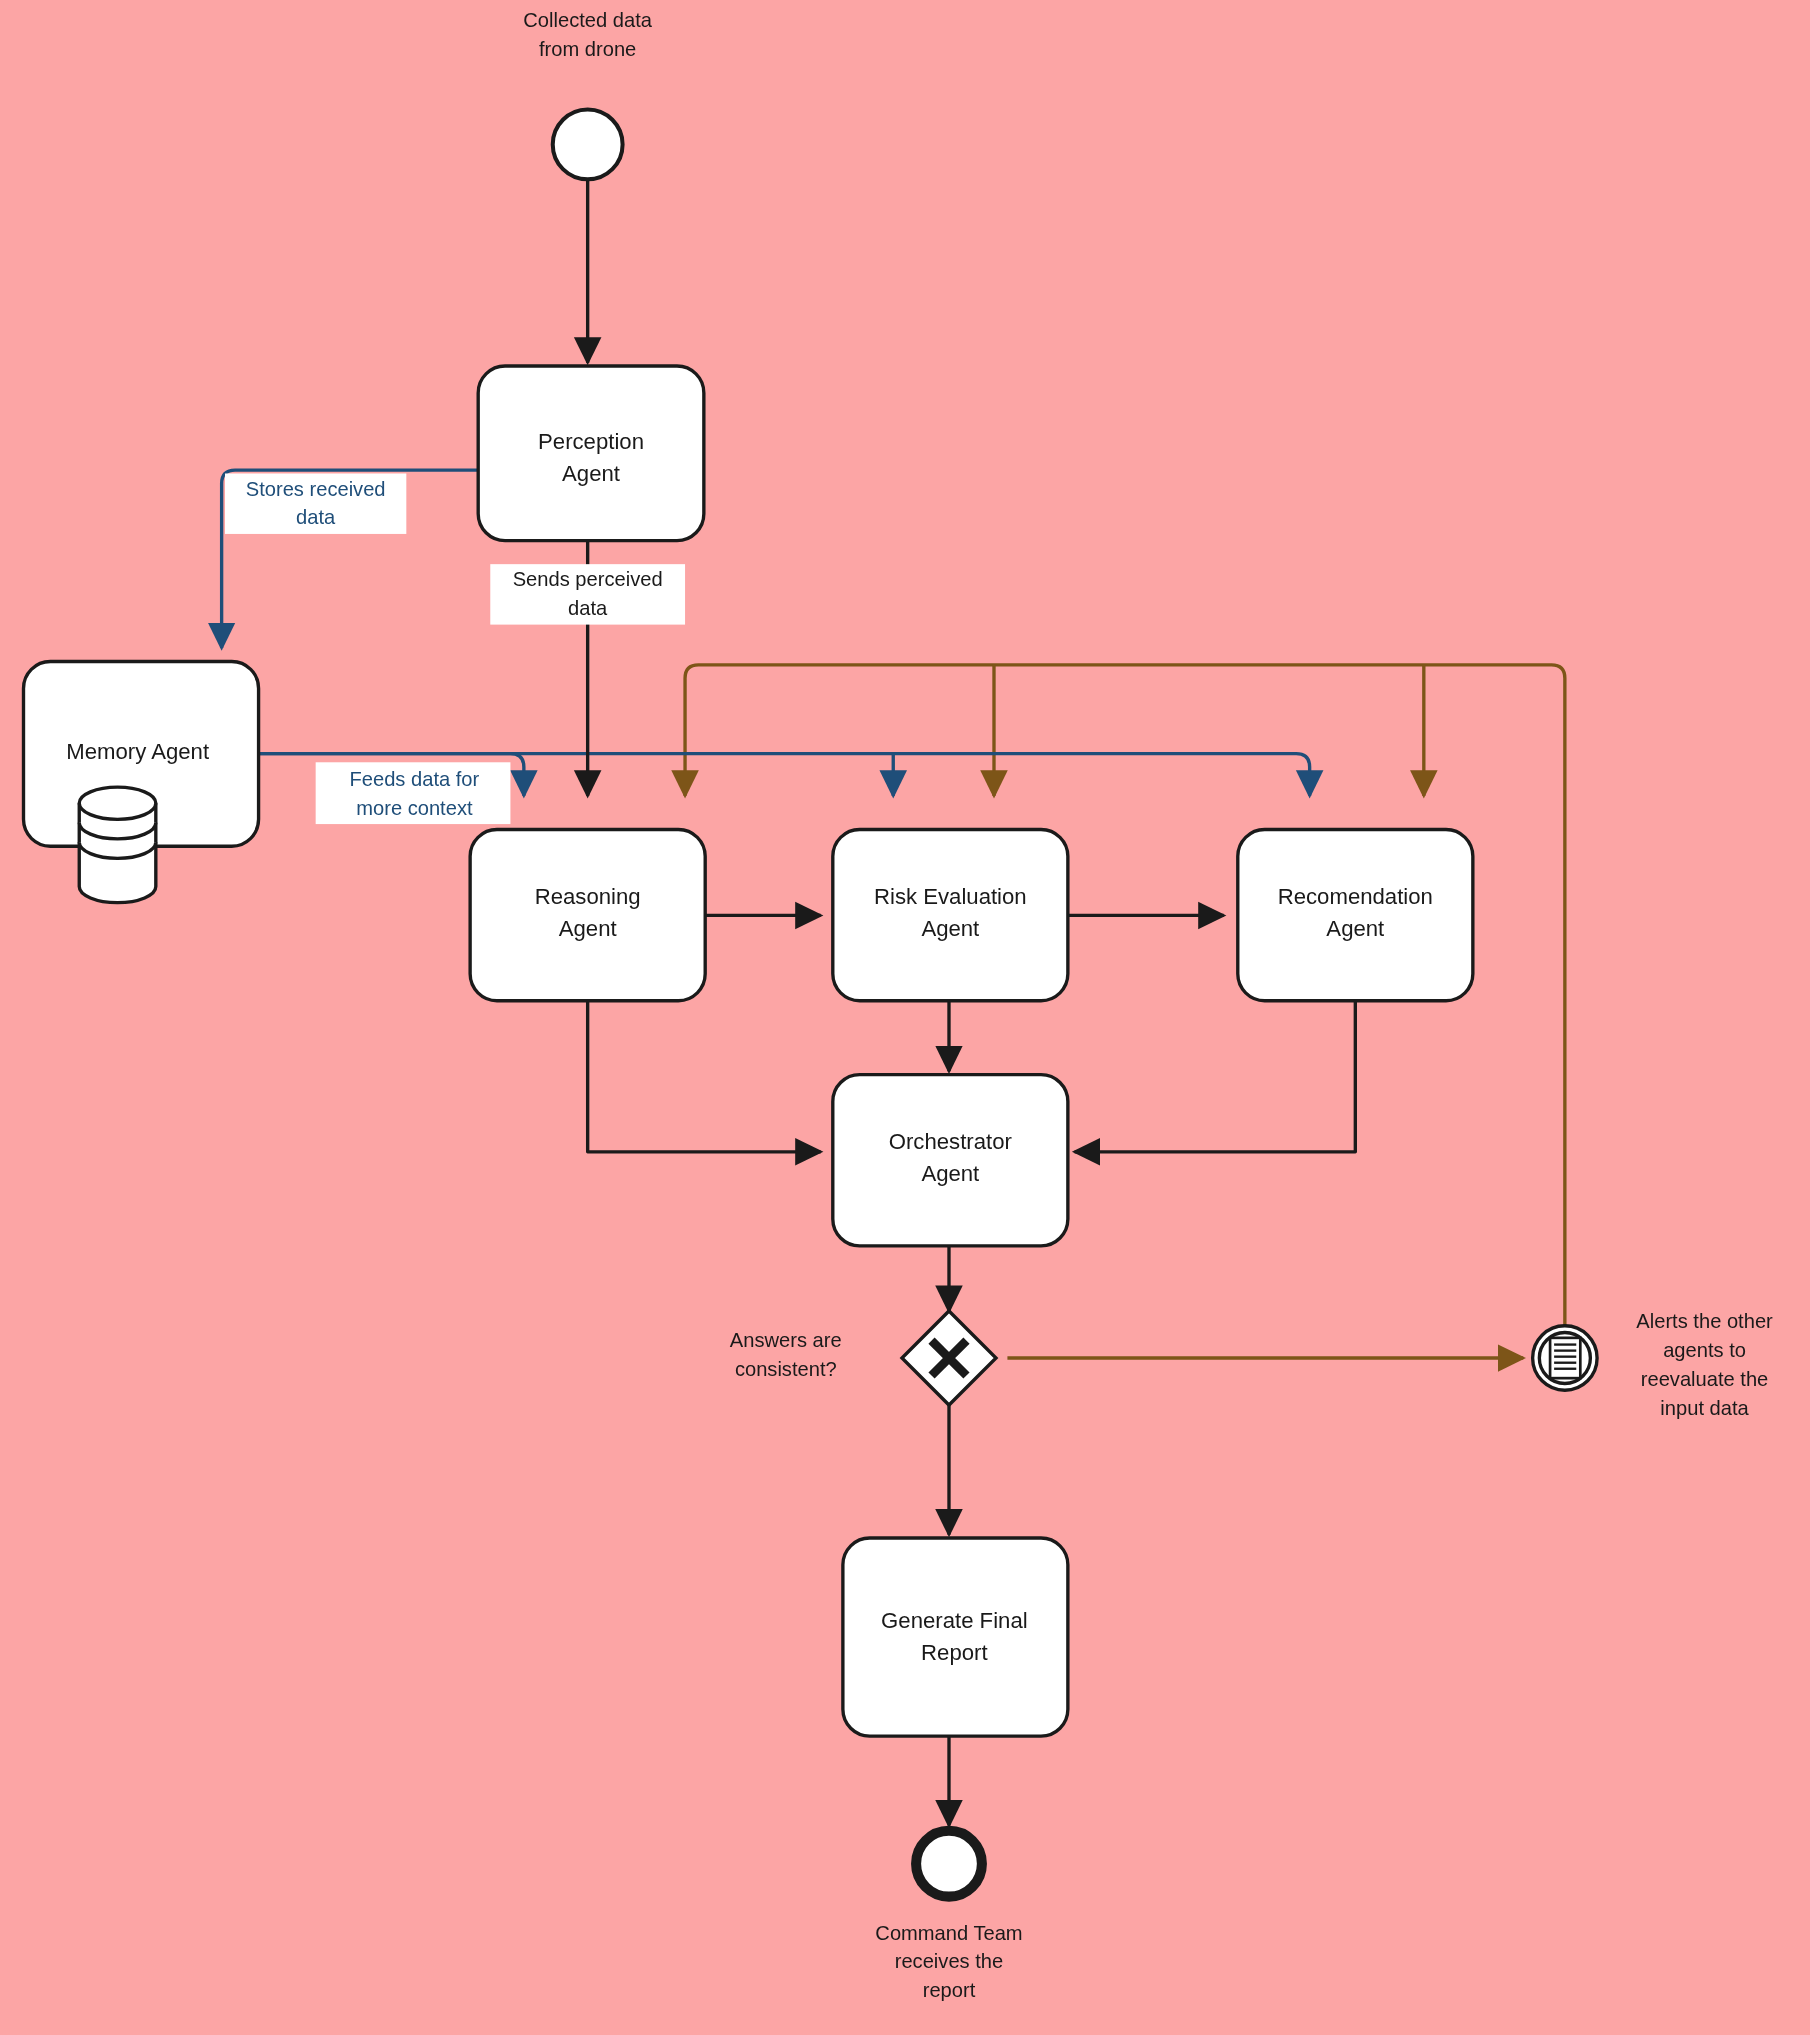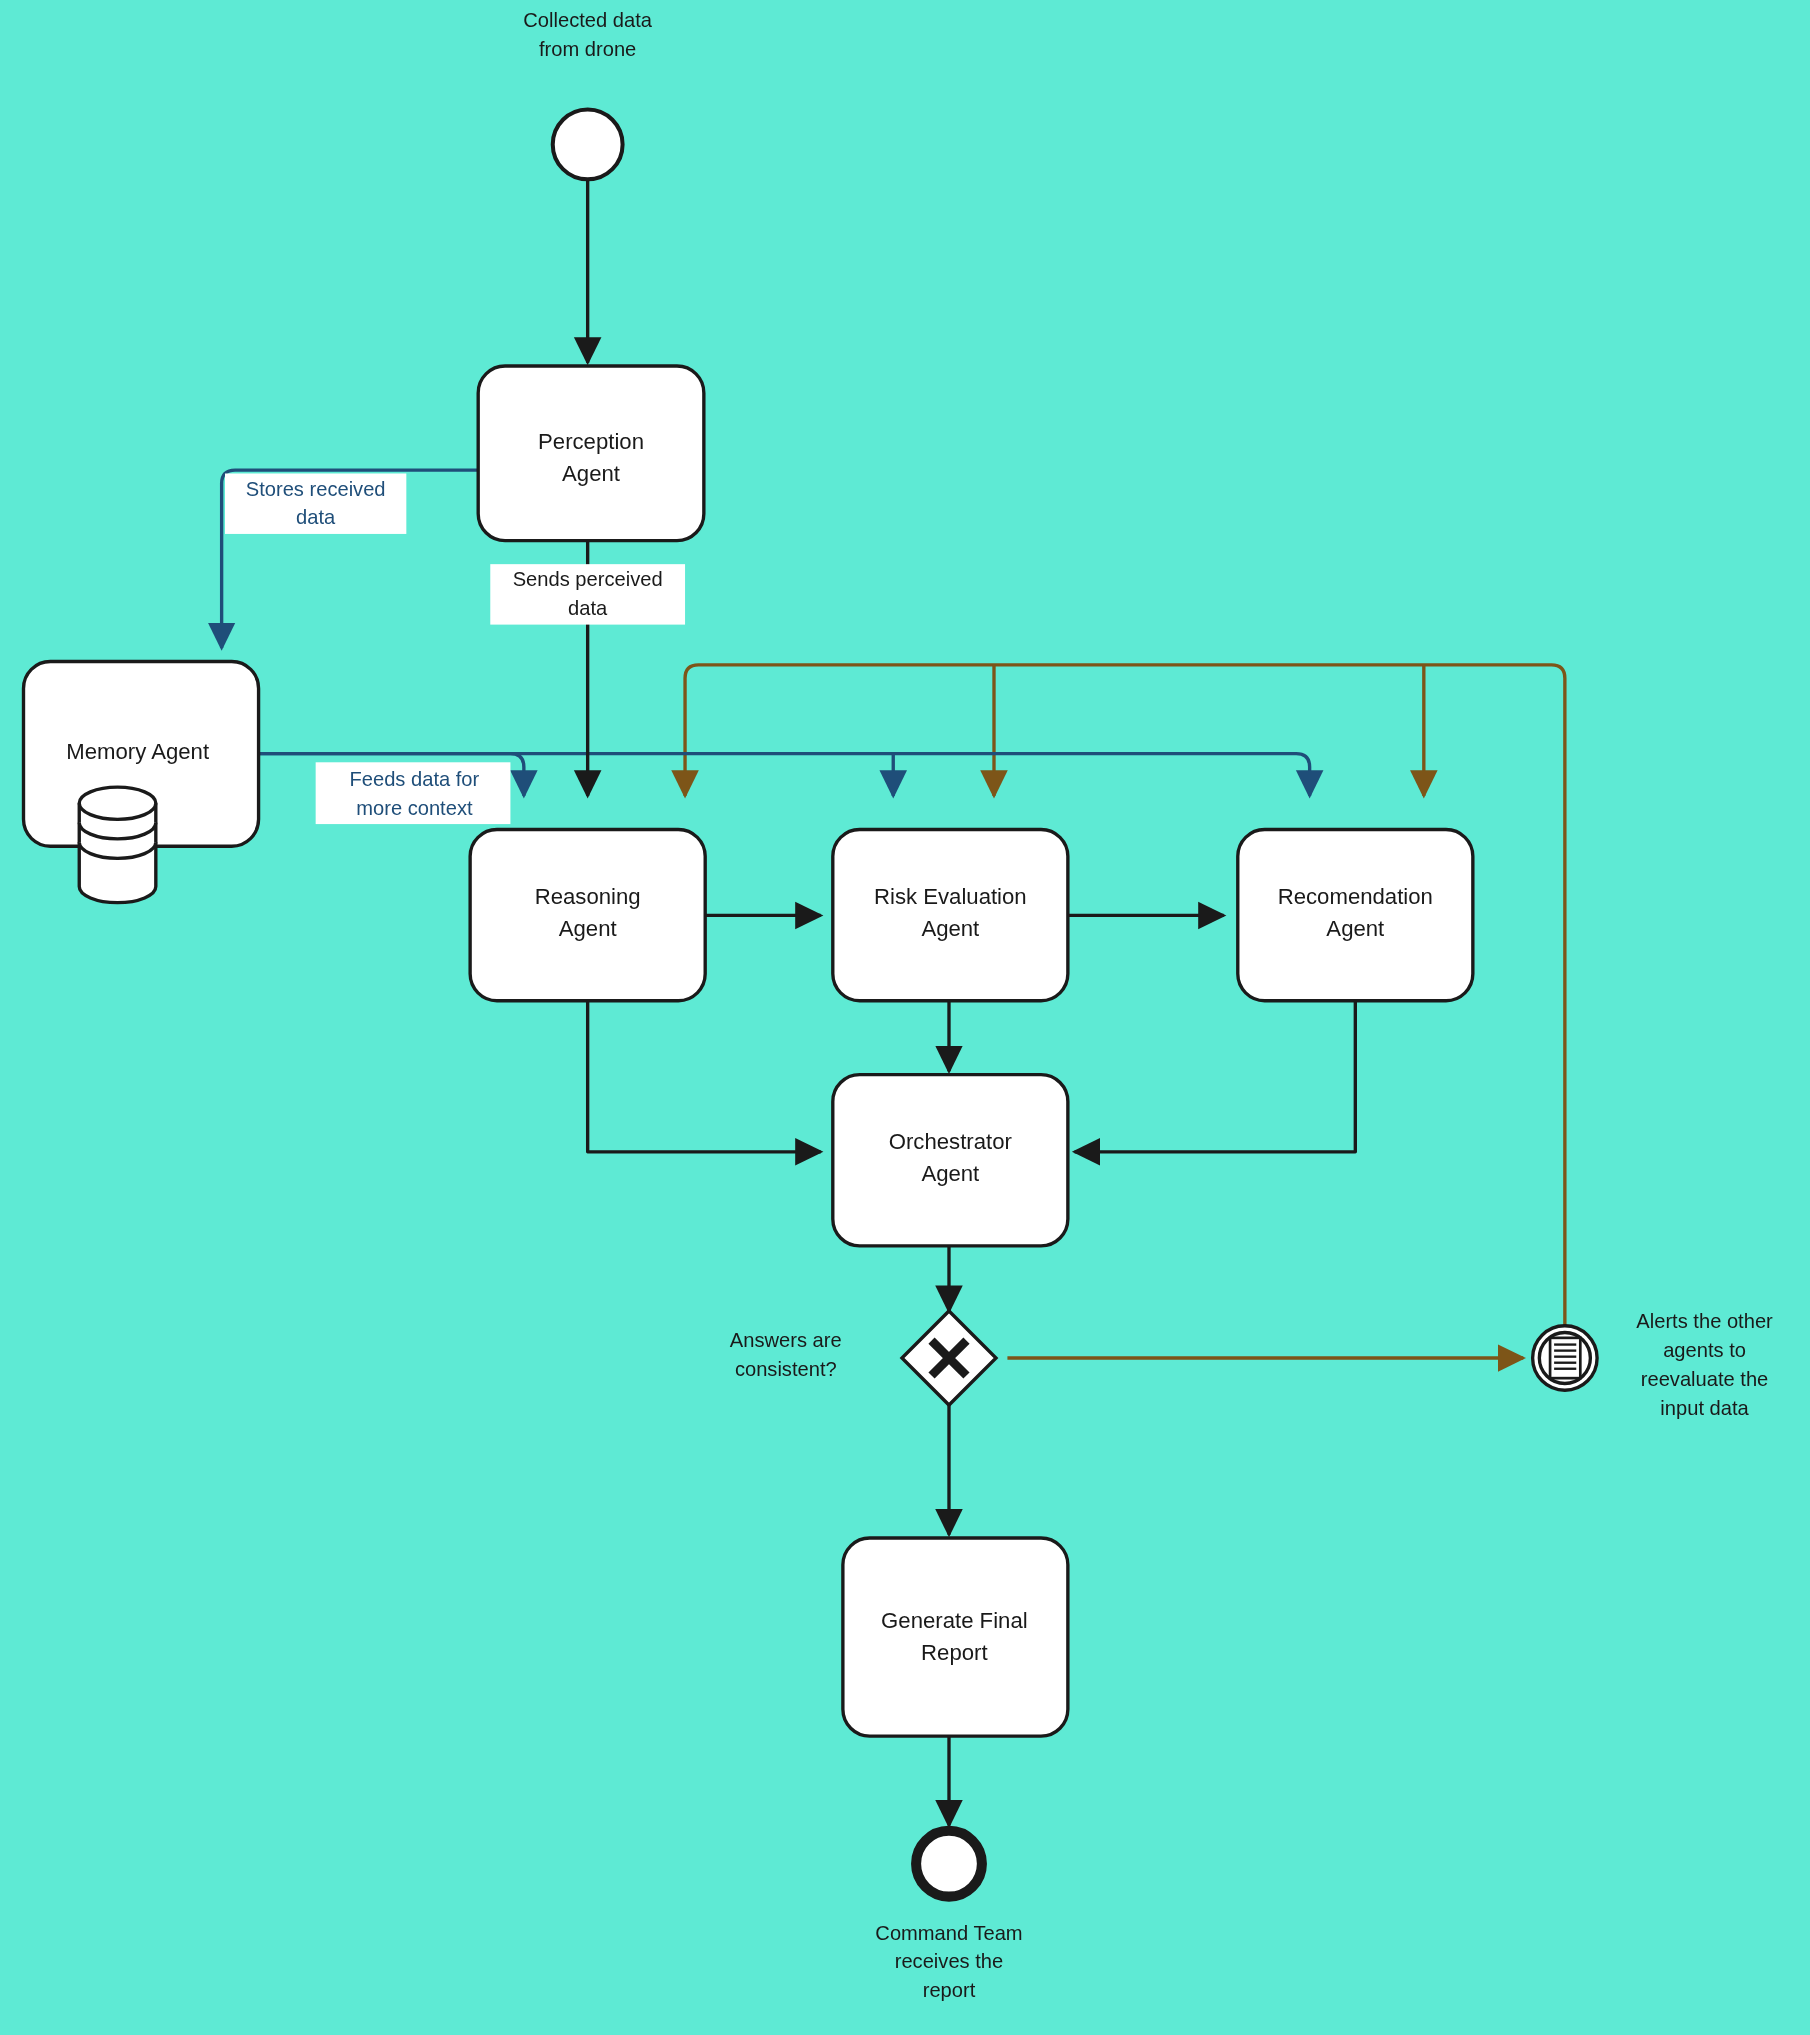--- a/index.html
+++ b/index.html
@@ -4,21 +4,21 @@
 <style>
   html, body {
     margin: 0;
     padding: 0;
     background: #ffffff;
   }
   #canvas-wrap {
     position: relative;
     width: 1810px;
     height: 2035px;
-    background: #5eead4;
+    background: #fca5a5;
     font-family: "Liberation Sans", sans-serif;
   }
   svg.diagram {
     display: block;
     width: 1810px;
     height: 2035px;
   }
   .node-shape {
     fill: #ffffff;
     stroke: #1a1a1a;

